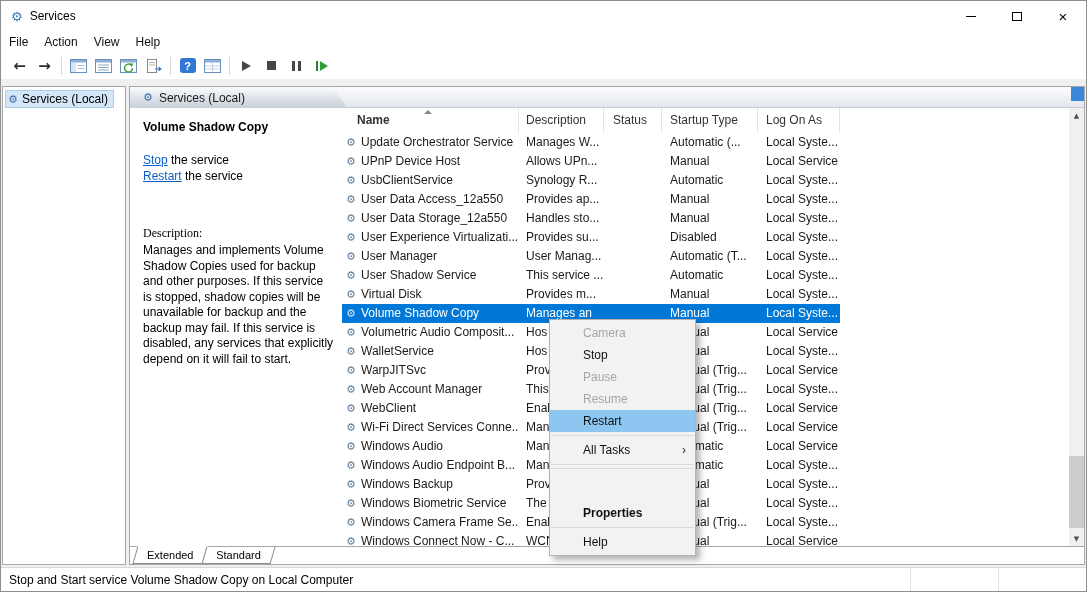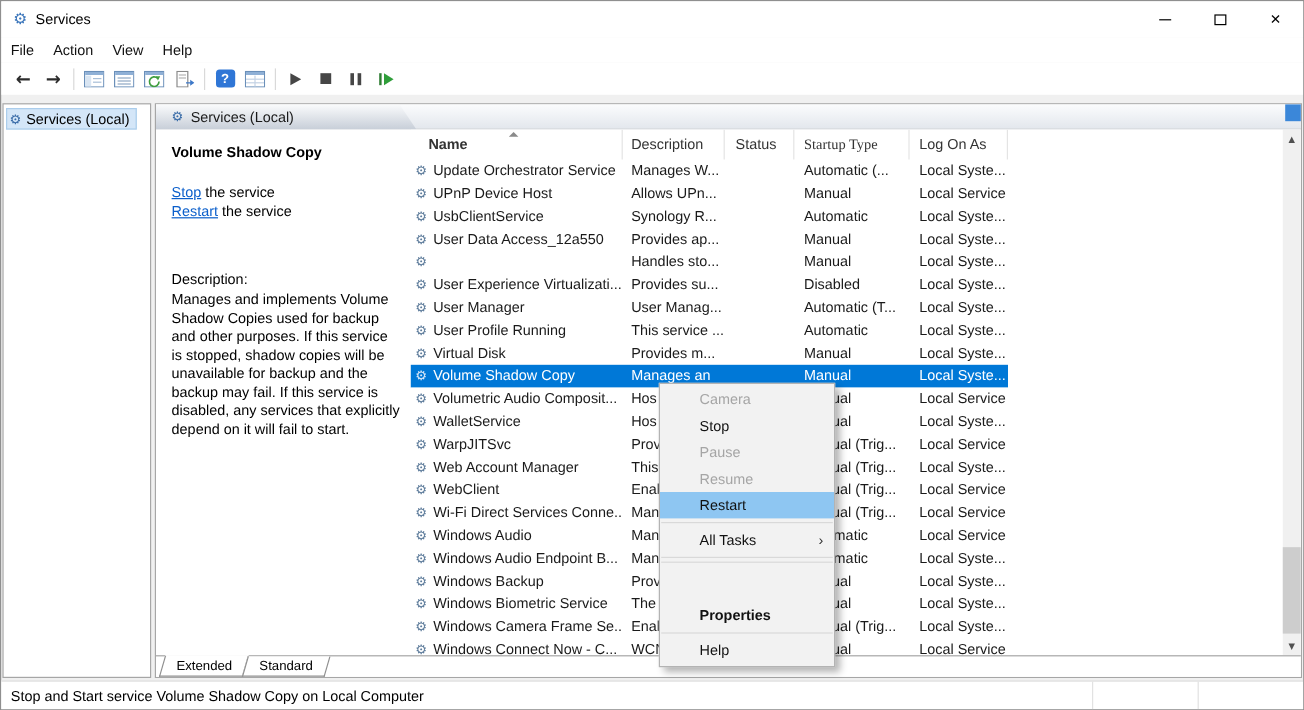--- a/index.html
+++ b/index.html
@@ -45,31 +45,31 @@
   .pane-header-tab { position:absolute; top:0; left:0; width:217px; height:21px; background:linear-gradient(#fafbfc,#c7ced8); clip-path:polygon(0 0,203px 0,217px 100%,0 100%); display:flex; align-items:center; gap:6px; padding-left:13px; font-size:12px; color:#1a1a1a; }
   .header-gear { font-family:"DejaVu Sans",sans-serif; font-size:11px; color:#3a6ca8; }
   .header-accent { position:absolute; right:0; top:0; width:13px; height:14px; background:#3b87d9; }
 
   
   .desc-pane { position:absolute; left:0; top:21px; width:212px; bottom:18px; background:#fff; overflow:hidden; }
   .desc-inner { padding:12px 10px 0 13px; font-size:12px; }
   .svc-title { font-weight:bold; font-size:12px; margin-bottom:18px; }
   .svc-links { line-height:16px; margin-bottom:42px; }
   .link { color:#0b5fcb; text-decoration:underline; }
-  .desc-label { margin-bottom:2px; }
+  .desc-label { margin-bottom:2px;font-family:Liberation Serif, serif; }
   .desc-text { line-height:15.5px; width:192px; color:#000; }
 
   
   .list-pane { position:absolute; left:212px; top:21px; right:0; bottom:18px; background:#fff; overflow:hidden; }
   .table-header { position:absolute; top:0; left:0; right:15px; height:25px; background:#fff; display:flex; font-size:12px; color:#333; }
   .hcell { height:100%; line-height:25px; border-right:1px solid #e4e4e4; overflow:hidden; white-space:nowrap; }
   .h-name { width:177px; padding-left:15px; position:relative;font-weight:bold; }
   .h-desc { width:85px; padding-left:7px; }
   .h-status { width:58px; padding-left:9px; }
-  .h-startup { width:96px; padding-left:8px;font-family:Liberation Serif, serif; }
+  .h-startup { width:96px; padding-left:8px; }
   .h-logon { width:82px; padding-left:8px; }
   .sort-caret { position:absolute; top:2px; left:82px; width:0; height:0; border-left:4px solid transparent; border-right:4px solid transparent; border-bottom:4px solid #8a8a8a; }
 
   .rows { position:absolute; top:25px; left:0; right:15px; bottom:0; overflow:hidden; }
   .svc-row { display:flex; width:498px; height:19px; line-height:19px; font-size:12px; color:#1a1a1a; background:#fff; }
   .svc-row.selected { background:#0078d7; color:#fff; }
   .cell { overflow:hidden; white-space:nowrap; }
   .c-name { width:177px; padding-left:4px; display:flex; align-items:center; }
   .c-desc { width:85px; padding-left:7px; }
   .c-status { width:58px; padding-left:9px;margin-top:44px; }
@@ -280,20 +280,21 @@
               <span>User Data Access_12a550</span>
             </span>
             <span class="cell c-desc">Provides ap...</span>
             <span class="cell c-status">Running</span>
             <span class="cell c-startup">Manual</span>
             <span class="cell c-logon">Local Syste...</span>
           </div>
           <div class="svc-row">
             <span class="cell c-name">
               <span class="gear">⚙</span>
+              <span>User Data Storage_12a550</span>
             </span>
             <span class="cell c-desc">Handles sto...</span>
             <span class="cell c-status">Running</span>
             <span class="cell c-startup">Manual</span>
             <span class="cell c-logon">Local Syste...</span>
           </div>
           <div class="svc-row">
             <span class="cell c-name">
               <span class="gear">⚙</span>
               <span>User Experience Virtualizati...</span>
@@ -309,21 +310,21 @@
               <span>User Manager</span>
             </span>
             <span class="cell c-desc">User Manag...</span>
             <span class="cell c-status">Running</span>
             <span class="cell c-startup">Automatic (T...</span>
             <span class="cell c-logon">Local Syste...</span>
           </div>
           <div class="svc-row">
             <span class="cell c-name">
               <span class="gear">⚙</span>
-              <span>User Profile Running</span>
+              <span>User Shadow Service</span>
             </span>
             <span class="cell c-desc">This service ...</span>
             <span class="cell c-status">Running</span>
             <span class="cell c-startup">Automatic</span>
             <span class="cell c-logon">Local Syste...</span>
           </div>
           <div class="svc-row">
             <span class="cell c-name">
               <span class="gear">⚙</span>
               <span>Virtual Disk</span>

